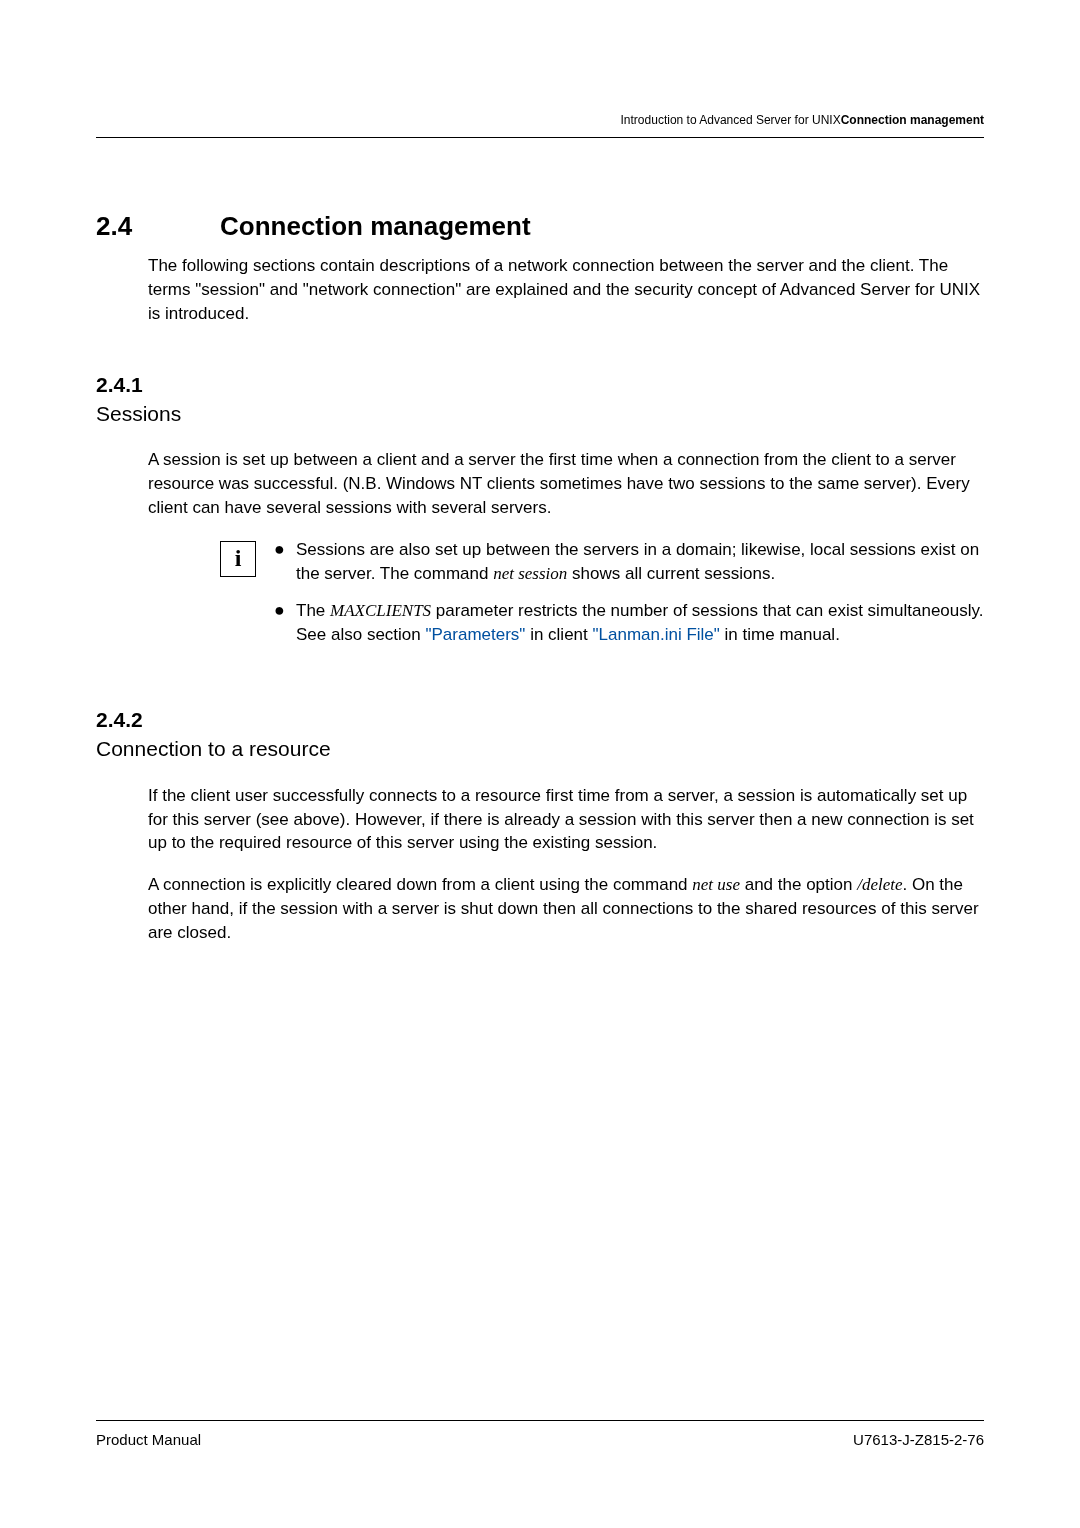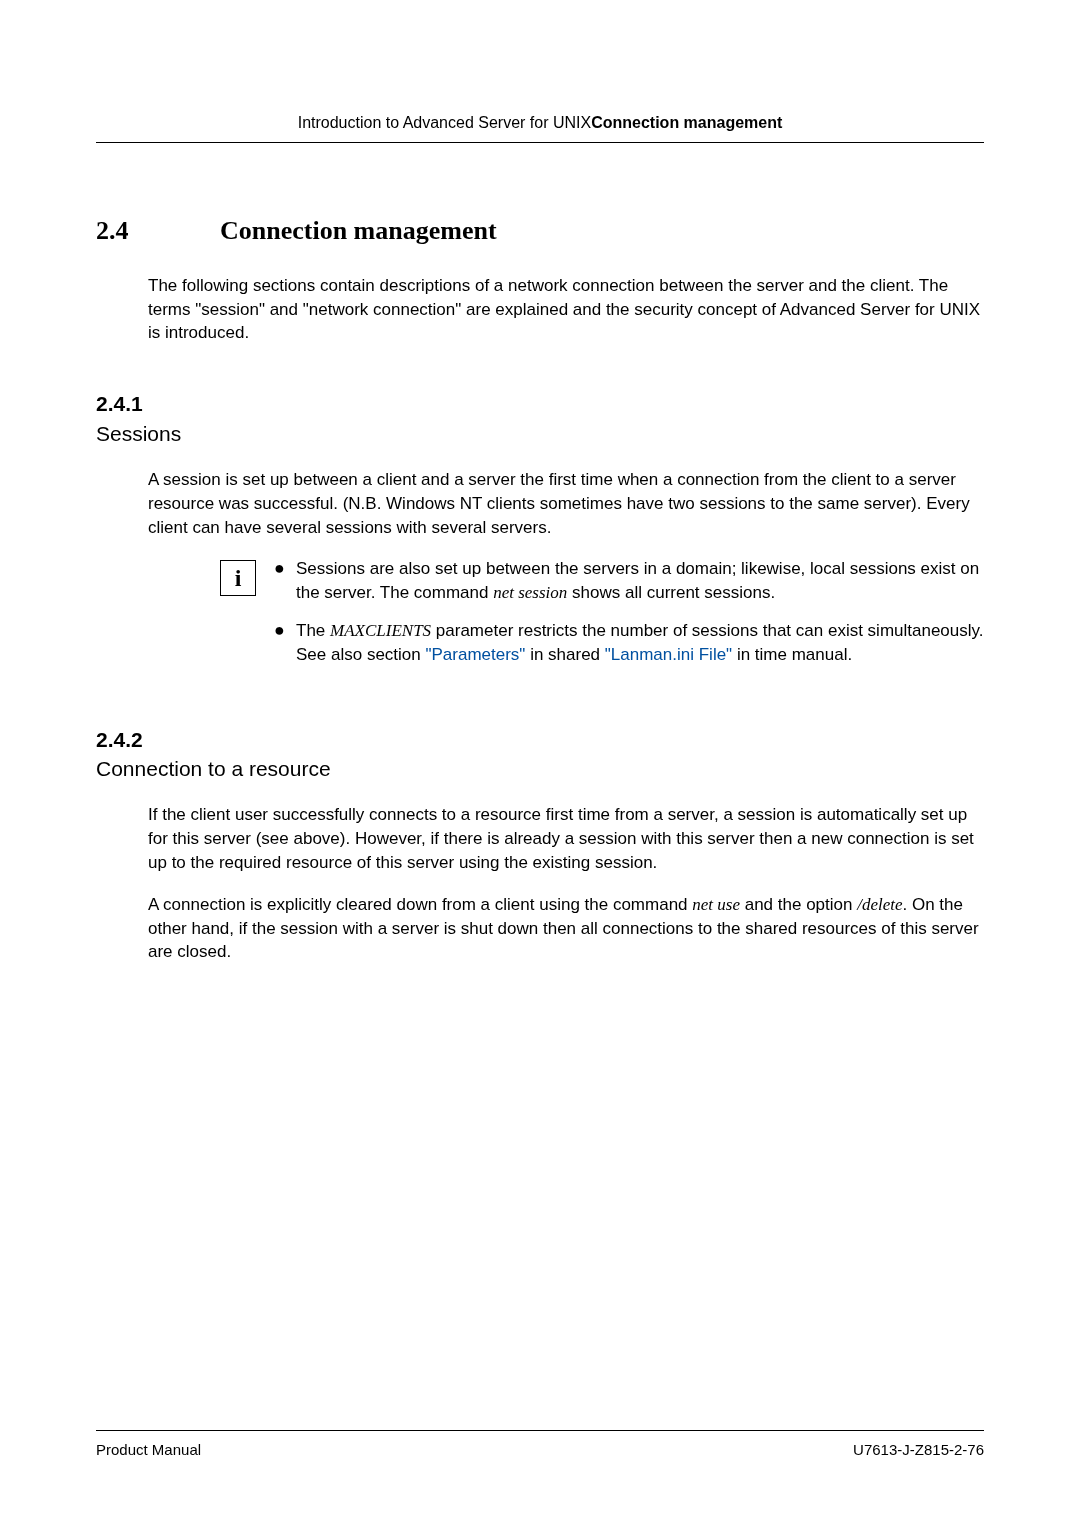--- a/index.html
+++ b/index.html
@@ -17,34 +17,33 @@
   font-size: 17px;
   line-height: 1.4;
 }
 .page {
   padding: 112px 96px 60px 96px;
   height: 100%;
   position: relative;
 }
 .header-row {
   display: flex;
-  justify-content: center;
+  justify-content: flex-end;
   padding-bottom: 8px;
   border-bottom: 1px solid #000;
-  font-size: 16px;
+  font-size: 12px;
 }
 .header-right {
   font-weight: bold;
 }
 .section-head {
   display: flex;
   align-items: baseline;
   margin-top: 70px;
-  margin-bottom: 24px;
-  font-family: Liberation Serif, serif;
+  margin-bottom: 10px;
 }
 .section-num {
   font-size: 26px;
   font-weight: bold;
   width: 124px;
   flex-shrink: 0;
 }
 .section-title {
   font-size: 26px;
   font-weight: bold;
@@ -112,21 +111,21 @@
 }
 .italic {
   font-style: italic;
   font-family: Georgia, 'Times New Roman', serif;
 }
 .link {
   color: #0050a0;
 }
 .footer-row {
   position: absolute;
-  bottom: 68px;
+  bottom: 78px;
   left: 96px;
   right: 96px;
   display: flex;
   justify-content: space-between;
   padding-top: 8px;
   border-top: 1px solid #000;
   font-size: 15px;
 }
 </style>
 </head>
@@ -160,21 +159,21 @@
     <div class="bullet-list">
       <div class="bullet-item">
         <span class="bullet-dot">●</span>
         <span class="bullet-text">
           <span>Sessions are also set up between the servers in a domain; likewise, local sessions exist on the server. The command </span><span class="italic">net session</span><span> shows all current sessions.</span>
         </span>
       </div>
       <div class="bullet-item">
         <span class="bullet-dot">●</span>
         <span class="bullet-text">
-          <span>The </span><span class="italic">MAXCLIENTS</span><span> parameter restricts the number of sessions that can exist simultaneously. See also section </span><span class="link">"Parameters"</span><span> in shared </span><span class="link">"Lanman.ini File"</span><span> in time manual.</span>
+          <span>The </span><span class="italic">MAXCLIENTS</span><span> parameter restricts the number of sessions that can exist simultaneously. See also section </span><span class="link">"Parameters"</span><span> in client </span><span class="link">"Lanman.ini File"</span><span> in time manual.</span>
         </span>
       </div>
     </div>
   </div>
 
   <div class="subsection-head">
     <span class="subsection-num">2.4.2</span>
     <span class="subsection-title">Connection to a resource</span>
   </div>
 

